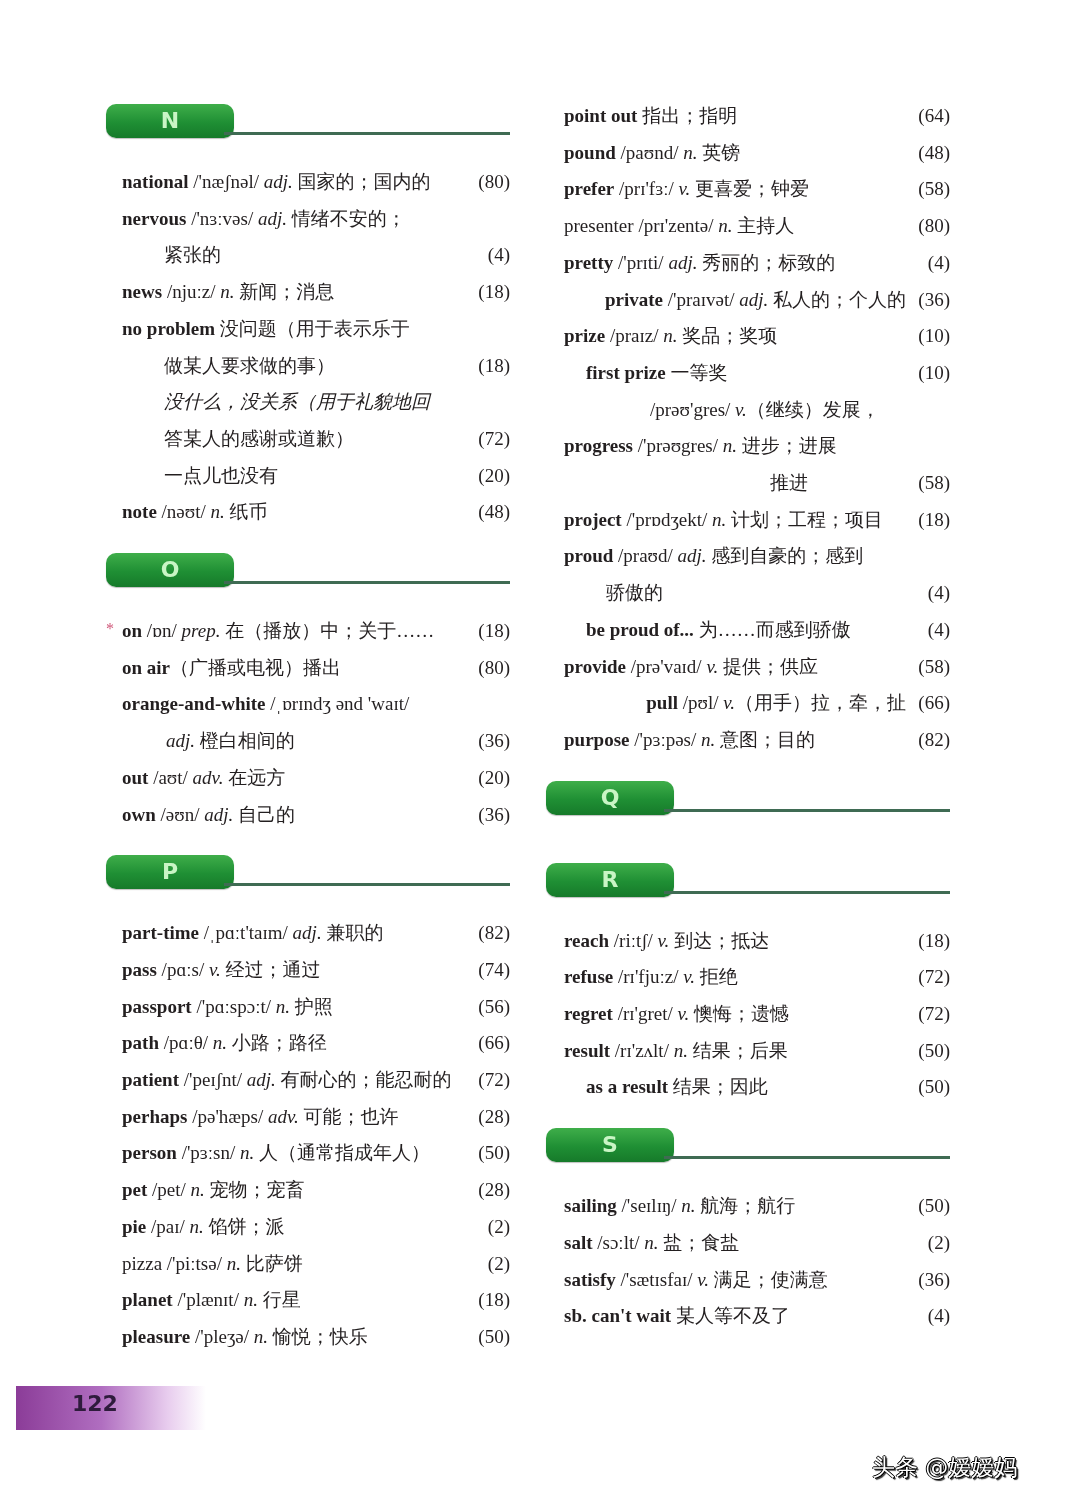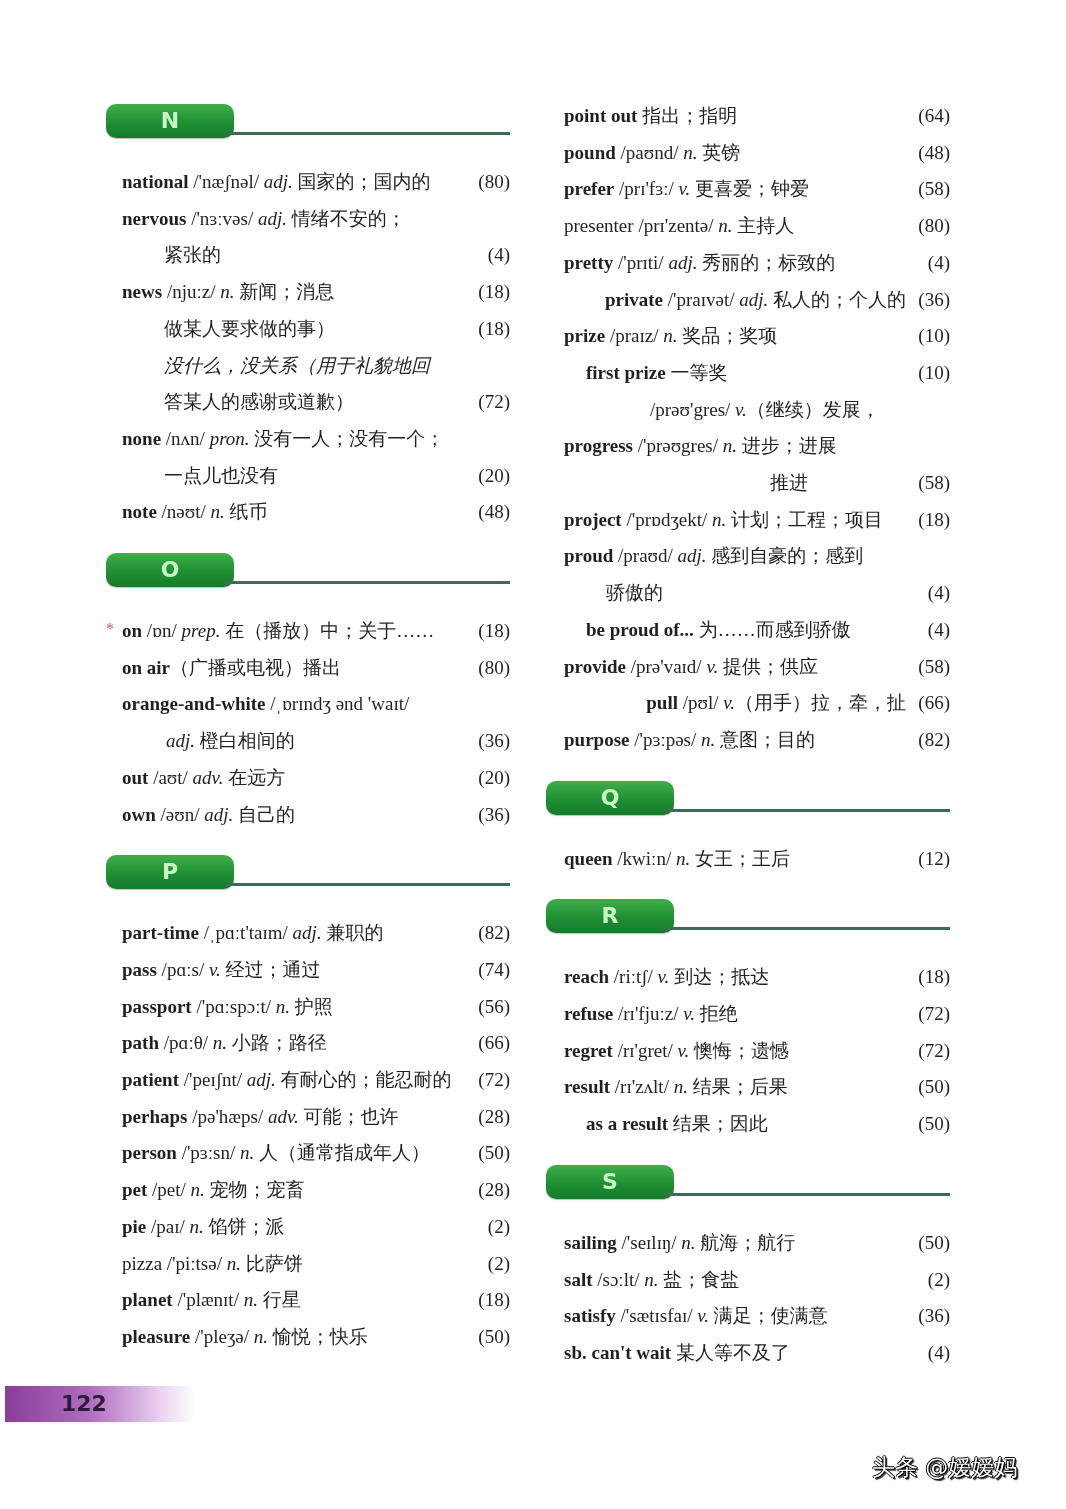--- a/index.html
+++ b/index.html
@@ -30,21 +30,21 @@
 
   .entry { position: relative; font-size: 19px; line-height: 36.7px; padding-right: 44px; white-space: nowrap; }
   .entry .hw { font-weight: bold; }
   .entry .hw.light { font-weight: normal; }
   .entry .pos { font-style: italic; }
   .entry .page { position: absolute; right: 0; top: 0; }
   .entry .star { position: absolute; left: -16px; top: -2px; color: #d0587a; font-size: 16px; }
   .spacer { height: 22px; }
 
   .page-num {
-    position: absolute; left: 5px; top: 1386px; width: 190px; height: 36px;
+    position: absolute; left: 16px; top: 1386px; width: 190px; height: 44px;
     background: linear-gradient(90deg, #8b3c98 0%, #b06ec0 45%, #e8cdee 80%, rgba(255,255,255,0) 100%);
   }
   .page-num span {
     position: absolute; left: 56px; top: 0; line-height: 36px;
     font-family: "DejaVu Sans", "Liberation Sans", sans-serif;
     font-weight: bold; font-size: 22px; color: #2e1b3c;
   }
   .watermark {
     position: absolute; left: 872px; top: 1452px;
     font-family: "DejaVu Sans", sans-serif; font-size: 23px; color: #ffffff;
@@ -57,24 +57,24 @@
 <div class="col col-left">
   <div class="section-head">
     <div class="tab">N</div>
     <div class="rule"></div>
   </div>
   <div>
       <div class="entry" style="padding-left: 16px;"><span class="hw">national</span><span class="phon"> /'næʃnəl/ </span><span class="pos">adj.</span><span class="def"> 国家的；国内的</span><span class="page">(80)</span></div>
       <div class="entry" style="padding-left: 16px;"><span class="hw">nervous</span><span class="phon"> /'nɜːvəs/ </span><span class="pos">adj.</span><span class="def"> 情绪不安的；</span></div>
       <div class="entry" style="padding-left: 58px;"><span>紧张的</span><span class="page">(4)</span></div>
       <div class="entry" style="padding-left: 16px;"><span class="hw">news</span><span class="phon"> /njuːz/ </span><span class="pos">n.</span><span class="def"> 新闻；消息</span><span class="page">(18)</span></div>
+      <div class="entry" style="padding-left: 16px;"><span class="hw">no problem</span><span class="def"> 没问题（用于表示乐于</span></div>
       <div class="entry" style="padding-left: 58px;"><span>做某人要求做的事）</span><span class="page">(18)</span></div>
       <div class="entry" style="padding-left: 58px; font-style: italic;"><span>没什么，没关系（用于礼貌地回</span></div>
       <div class="entry" style="padding-left: 58px;"><span>答某人的感谢或道歉）</span><span class="page">(72)</span></div>
-      <div class="entry" style="padding-left: 16px;"><span class="hw">none</span><span class="phon"> /nʌn/ </span><span class="pos">pron.</span><span class="def"> 没有一人；没有一个；</span></div>
       <div class="entry" style="padding-left: 58px;"><span>一点儿也没有</span><span class="page">(20)</span></div>
       <div class="entry" style="padding-left: 16px;"><span class="hw">note</span><span class="phon"> /nəʊt/ </span><span class="pos">n.</span><span class="def"> 纸币</span><span class="page">(48)</span></div>
     </div>
   <div class="spacer"></div>
 
   <div class="section-head">
     <div class="tab">O</div>
     <div class="rule"></div>
   </div>
   <div>
@@ -127,23 +127,20 @@
       <div class="entry" style="padding-left: 18px;"><span class="hw">provide</span><span class="phon"> /prə'vaɪd/ </span><span class="pos">v.</span><span class="def"> 提供；供应</span><span class="page">(58)</span></div>
       <div class="entry" style="padding-left: 18px; text-align: right;"><span class="hw">pull</span><span class="phon"> /pʊl/ </span><span class="pos">v.</span><span class="def">（用手）拉，牵，扯</span><span class="page">(66)</span></div>
       <div class="entry" style="padding-left: 18px;"><span class="hw">purpose</span><span class="phon"> /'pɜːpəs/ </span><span class="pos">n.</span><span class="def"> 意图；目的</span><span class="page">(82)</span></div>
     </div>
   <div class="spacer"></div>
 
   <div class="section-head">
     <div class="tab">Q</div>
     <div class="rule"></div>
   </div>
-  <div>
-      <div class="entry" style="padding-left: 18px;"><span class="hw">queen</span><span class="phon"> /kwiːn/ </span><span class="pos">n.</span><span class="def"> 女王；王后</span><span class="page">(12)</span></div>
-    </div>
   <div class="spacer"></div>
 
   <div class="section-head">
     <div class="tab">R</div>
     <div class="rule"></div>
   </div>
   <div>
       <div class="entry" style="padding-left: 18px;"><span class="hw">reach</span><span class="phon"> /riːtʃ/ </span><span class="pos">v.</span><span class="def"> 到达；抵达</span><span class="page">(18)</span></div>
       <div class="entry" style="padding-left: 18px;"><span class="hw">refuse</span><span class="phon"> /rɪ'fjuːz/ </span><span class="pos">v.</span><span class="def"> 拒绝</span><span class="page">(72)</span></div>
       <div class="entry" style="padding-left: 18px;"><span class="hw">regret</span><span class="phon"> /rɪ'gret/ </span><span class="pos">v.</span><span class="def"> 懊悔；遗憾</span><span class="page">(72)</span></div>

